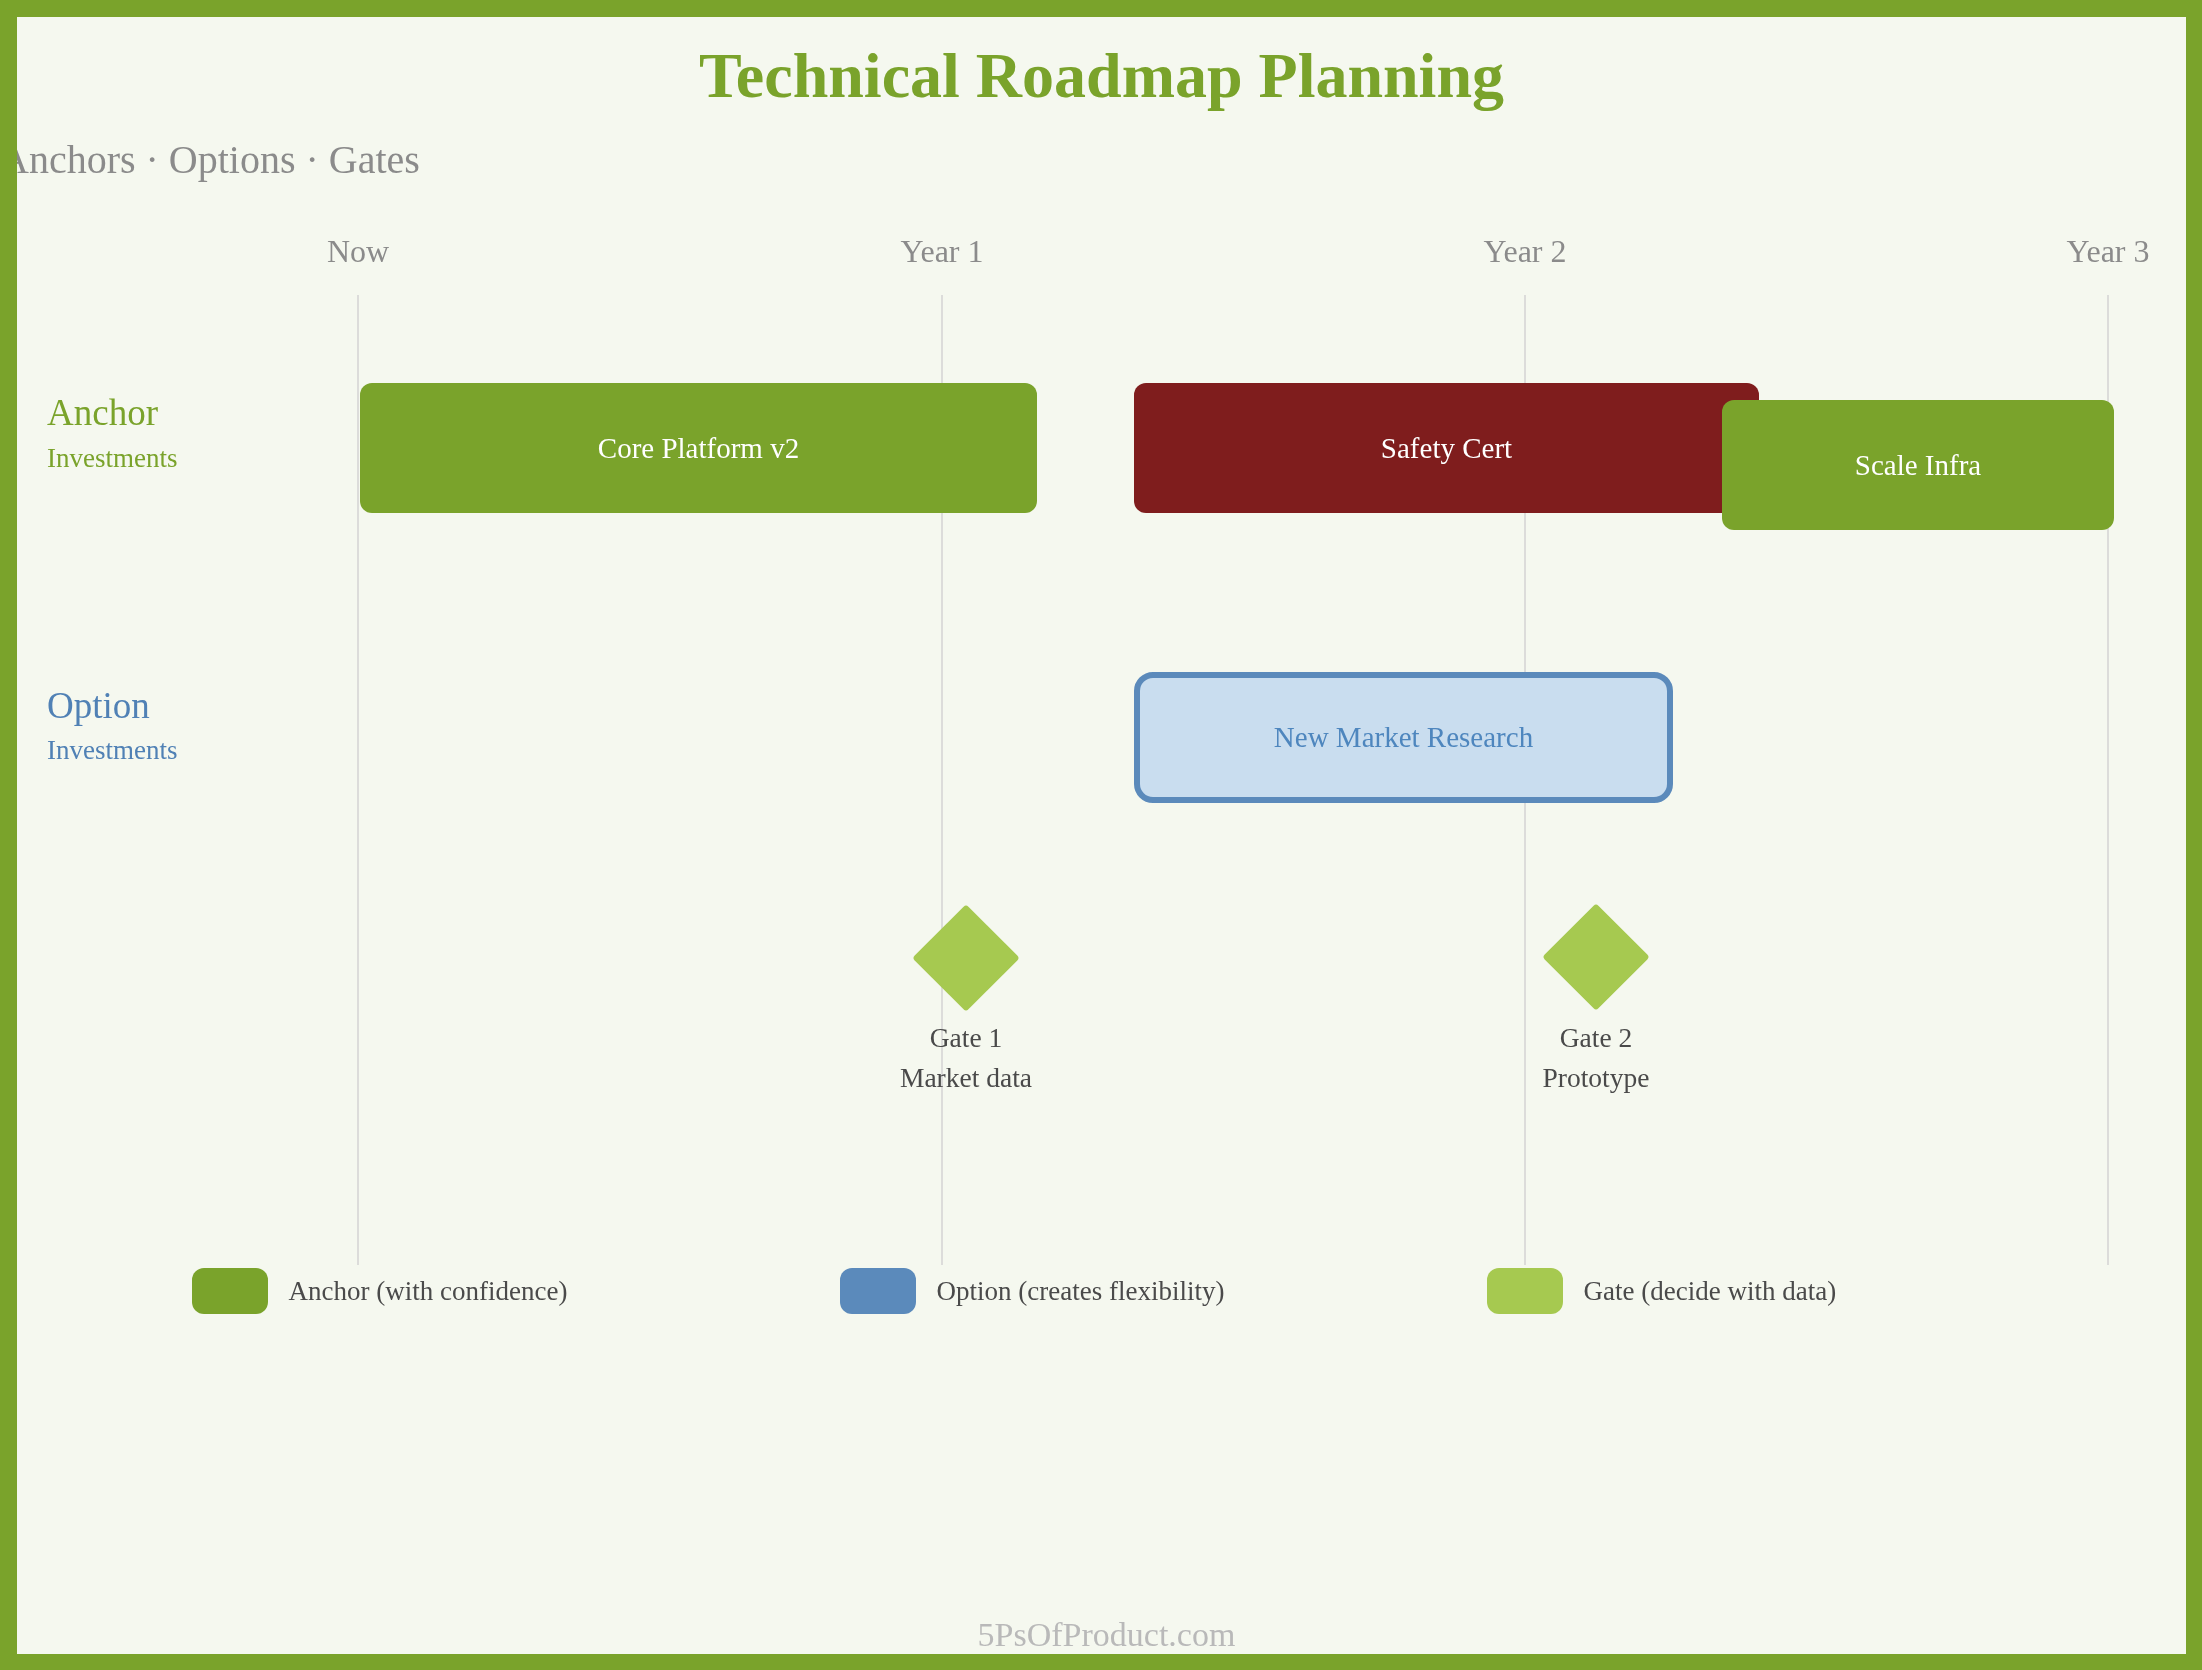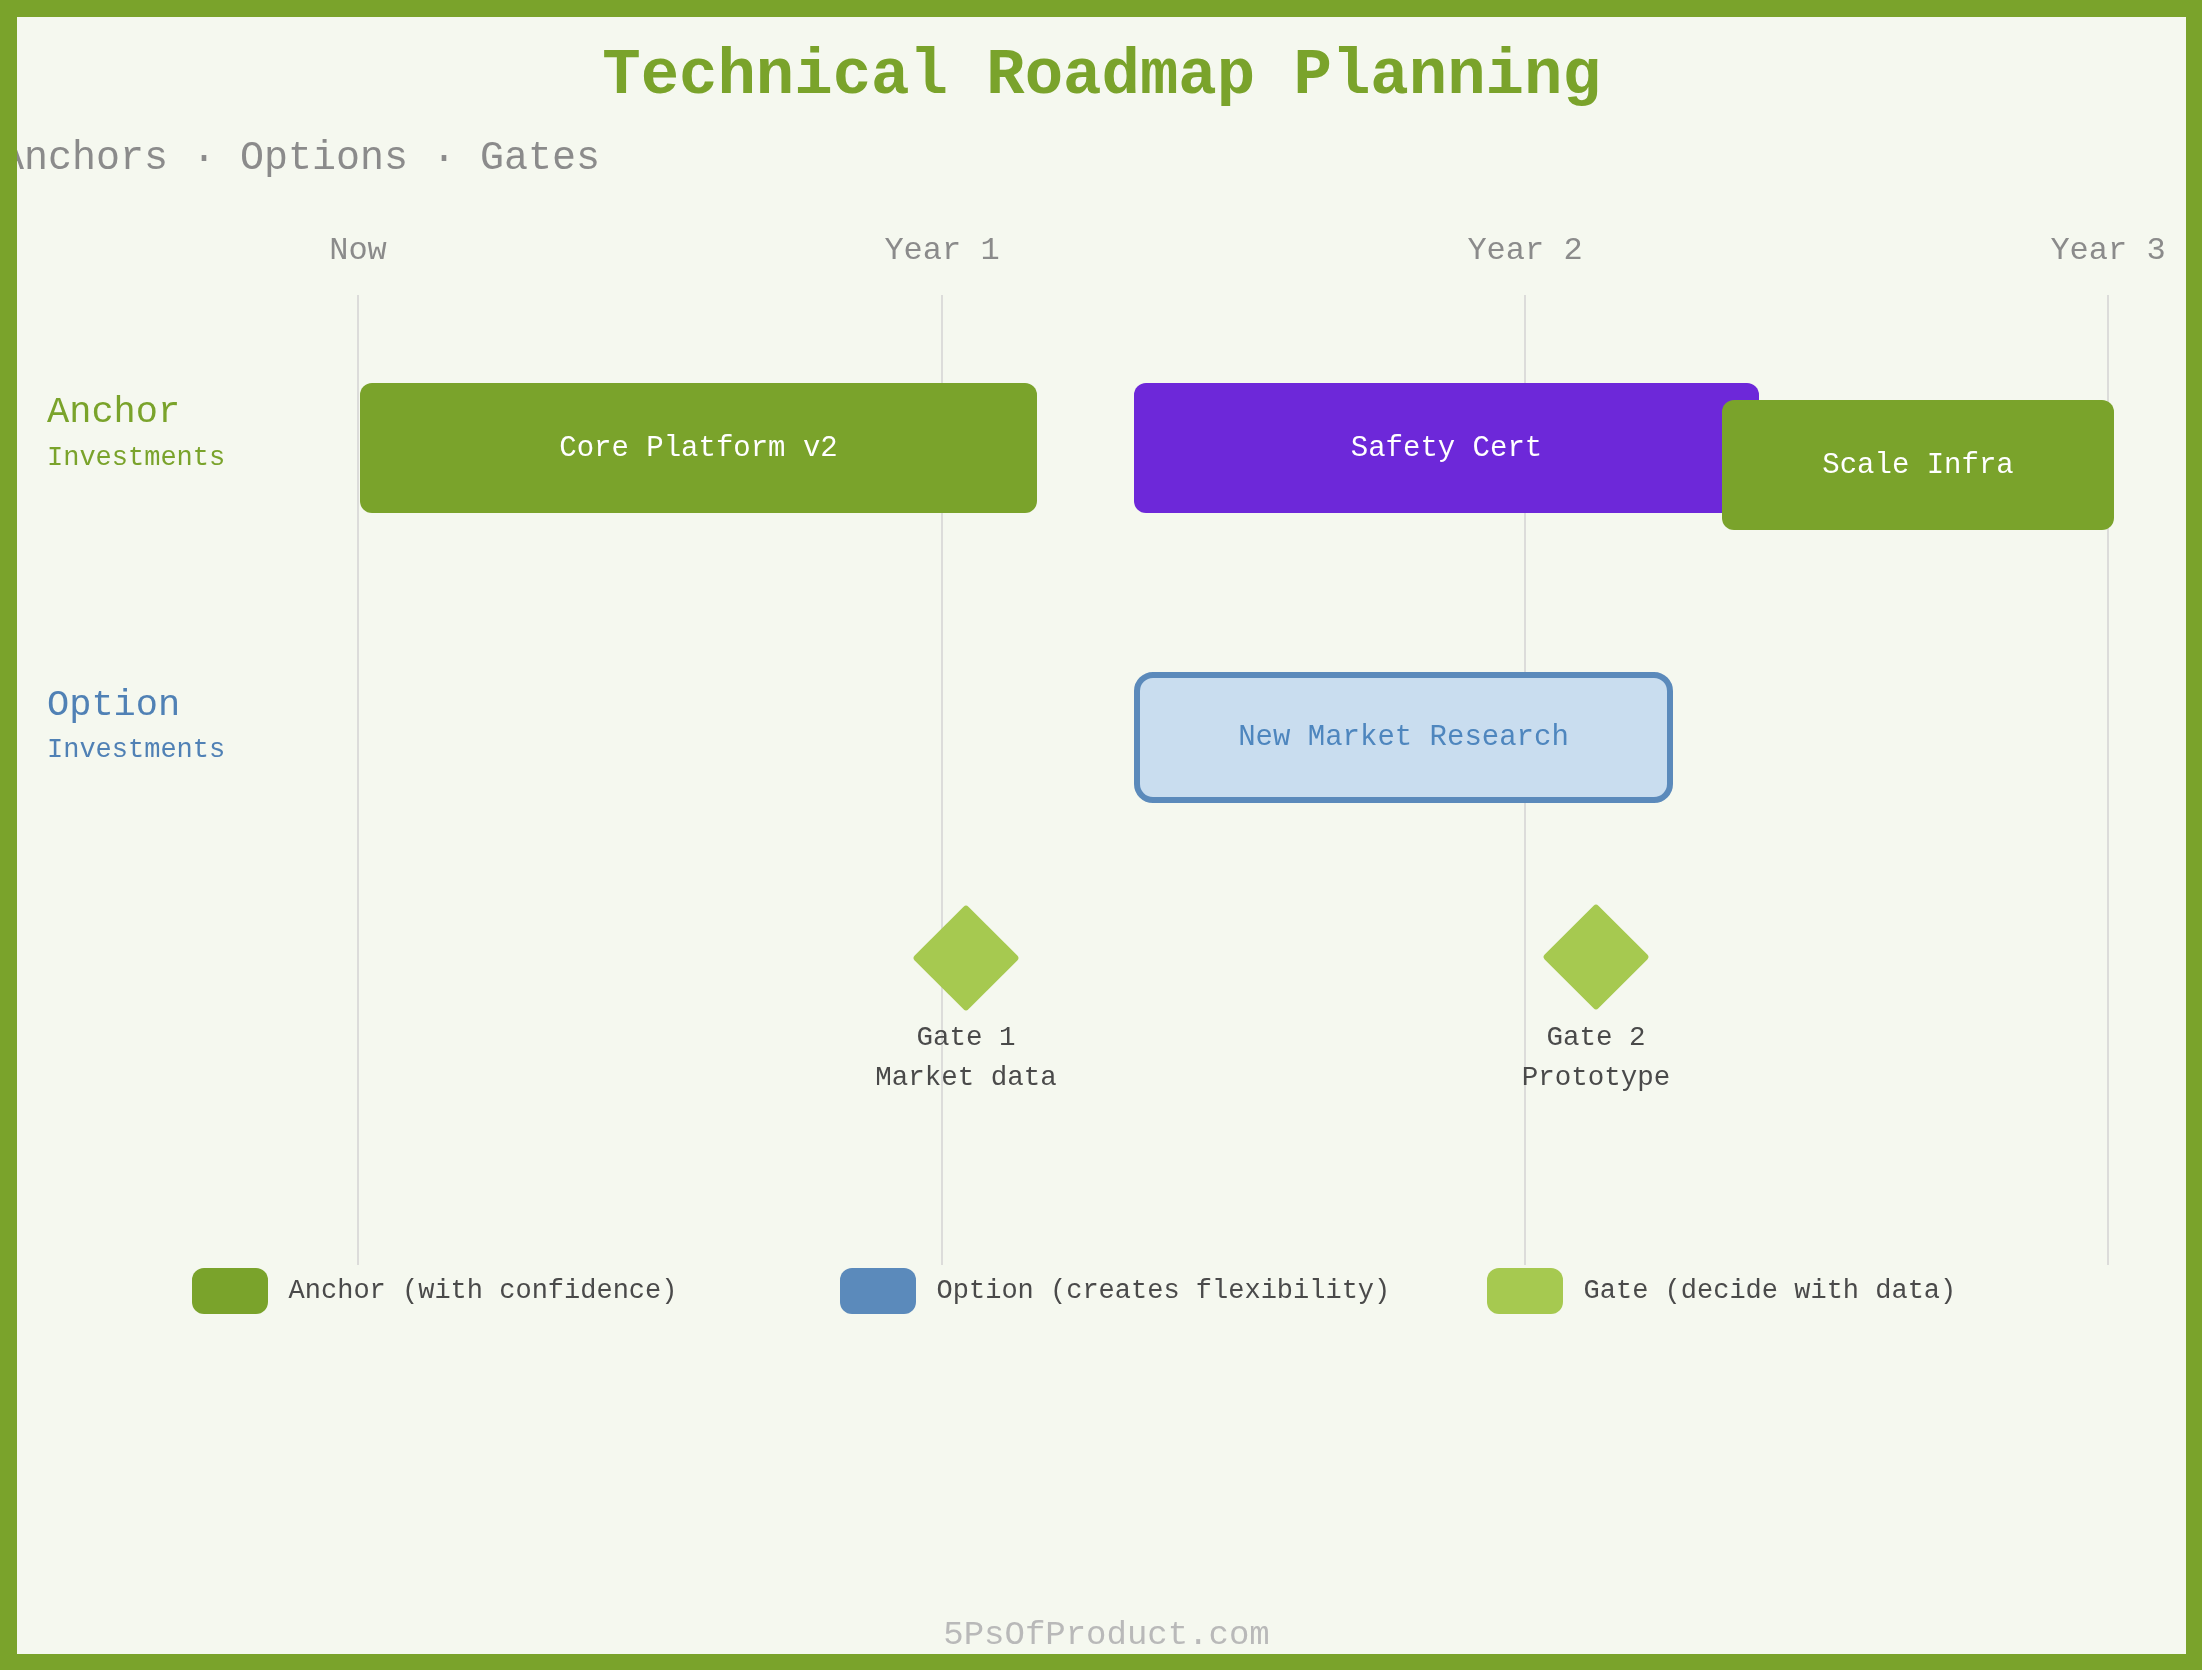--- a/index.html
+++ b/index.html
@@ -1,21 +1,21 @@
 <!DOCTYPE html>
 <html style="font-size:13.8px"><head>
 <meta charset="utf-8">
 <style>
   html, body { margin: 0; padding: 0; background: #e9e9e9; }
   .canvas {
     position: relative;
     width: 2203px;
     height: 1671px;
     background: #f5f8ef;
-    font-family: Liberation Mono, monospace;
+    font-family: Liberation Serif, serif;
     overflow: hidden;
   }
   .frame {
     position: absolute;
     inset: 0;
     border: 17px solid #7aa32b;
     pointer-events: none;
     z-index: 50;
   }
   .page-title {
@@ -150,21 +150,21 @@
 
   <div class="gridline" style="left:357px"></div>
   <div class="gridline" style="left:941px"></div>
   <div class="gridline" style="left:1524px"></div>
   <div class="gridline" style="left:2107px"></div>
 
   <div class="row-title anchor-text" style="top:394px">Anchor</div>
   <div class="row-subtitle anchor-text" style="top:445px">Investments</div>
 
   <div class="bar anchor-bar" style="left: 360px; width: 677px; background-color: rgb(122, 163, 43);">Core Platform v2</div>
-  <div class="bar anchor-bar" style="left: 1134px; width: 625px; background-color: #6d28d9;">Safety Cert</div>
+  <div class="bar anchor-bar" style="left: 1134px; width: 625px; background-color: #7f1d1d;">Safety Cert</div>
   <div class="bar anchor-bar" style="left: 1722px; width: 392px; background-color: rgb(122, 163, 43); margin-top: 17px;">Scale Infra</div>
 
   <div class="row-title option-text" style="top:687px">Option</div>
   <div class="row-subtitle option-text" style="top:737px">Investments</div>
 
   <div class="bar option-bar" style="left: 1134px; width: 539px; background-color: rgb(201, 221, 239);">New Market Research</div>
 
   <div class="gate-diamond" style="left: 928px; top: 920px; background-color: rgb(166, 201, 80);"></div>
   <div class="gate-label" style="left:966px;top:1022px">Gate 1</div>
   <div class="gate-label" style="left:966px;top:1062px">Market data</div>

